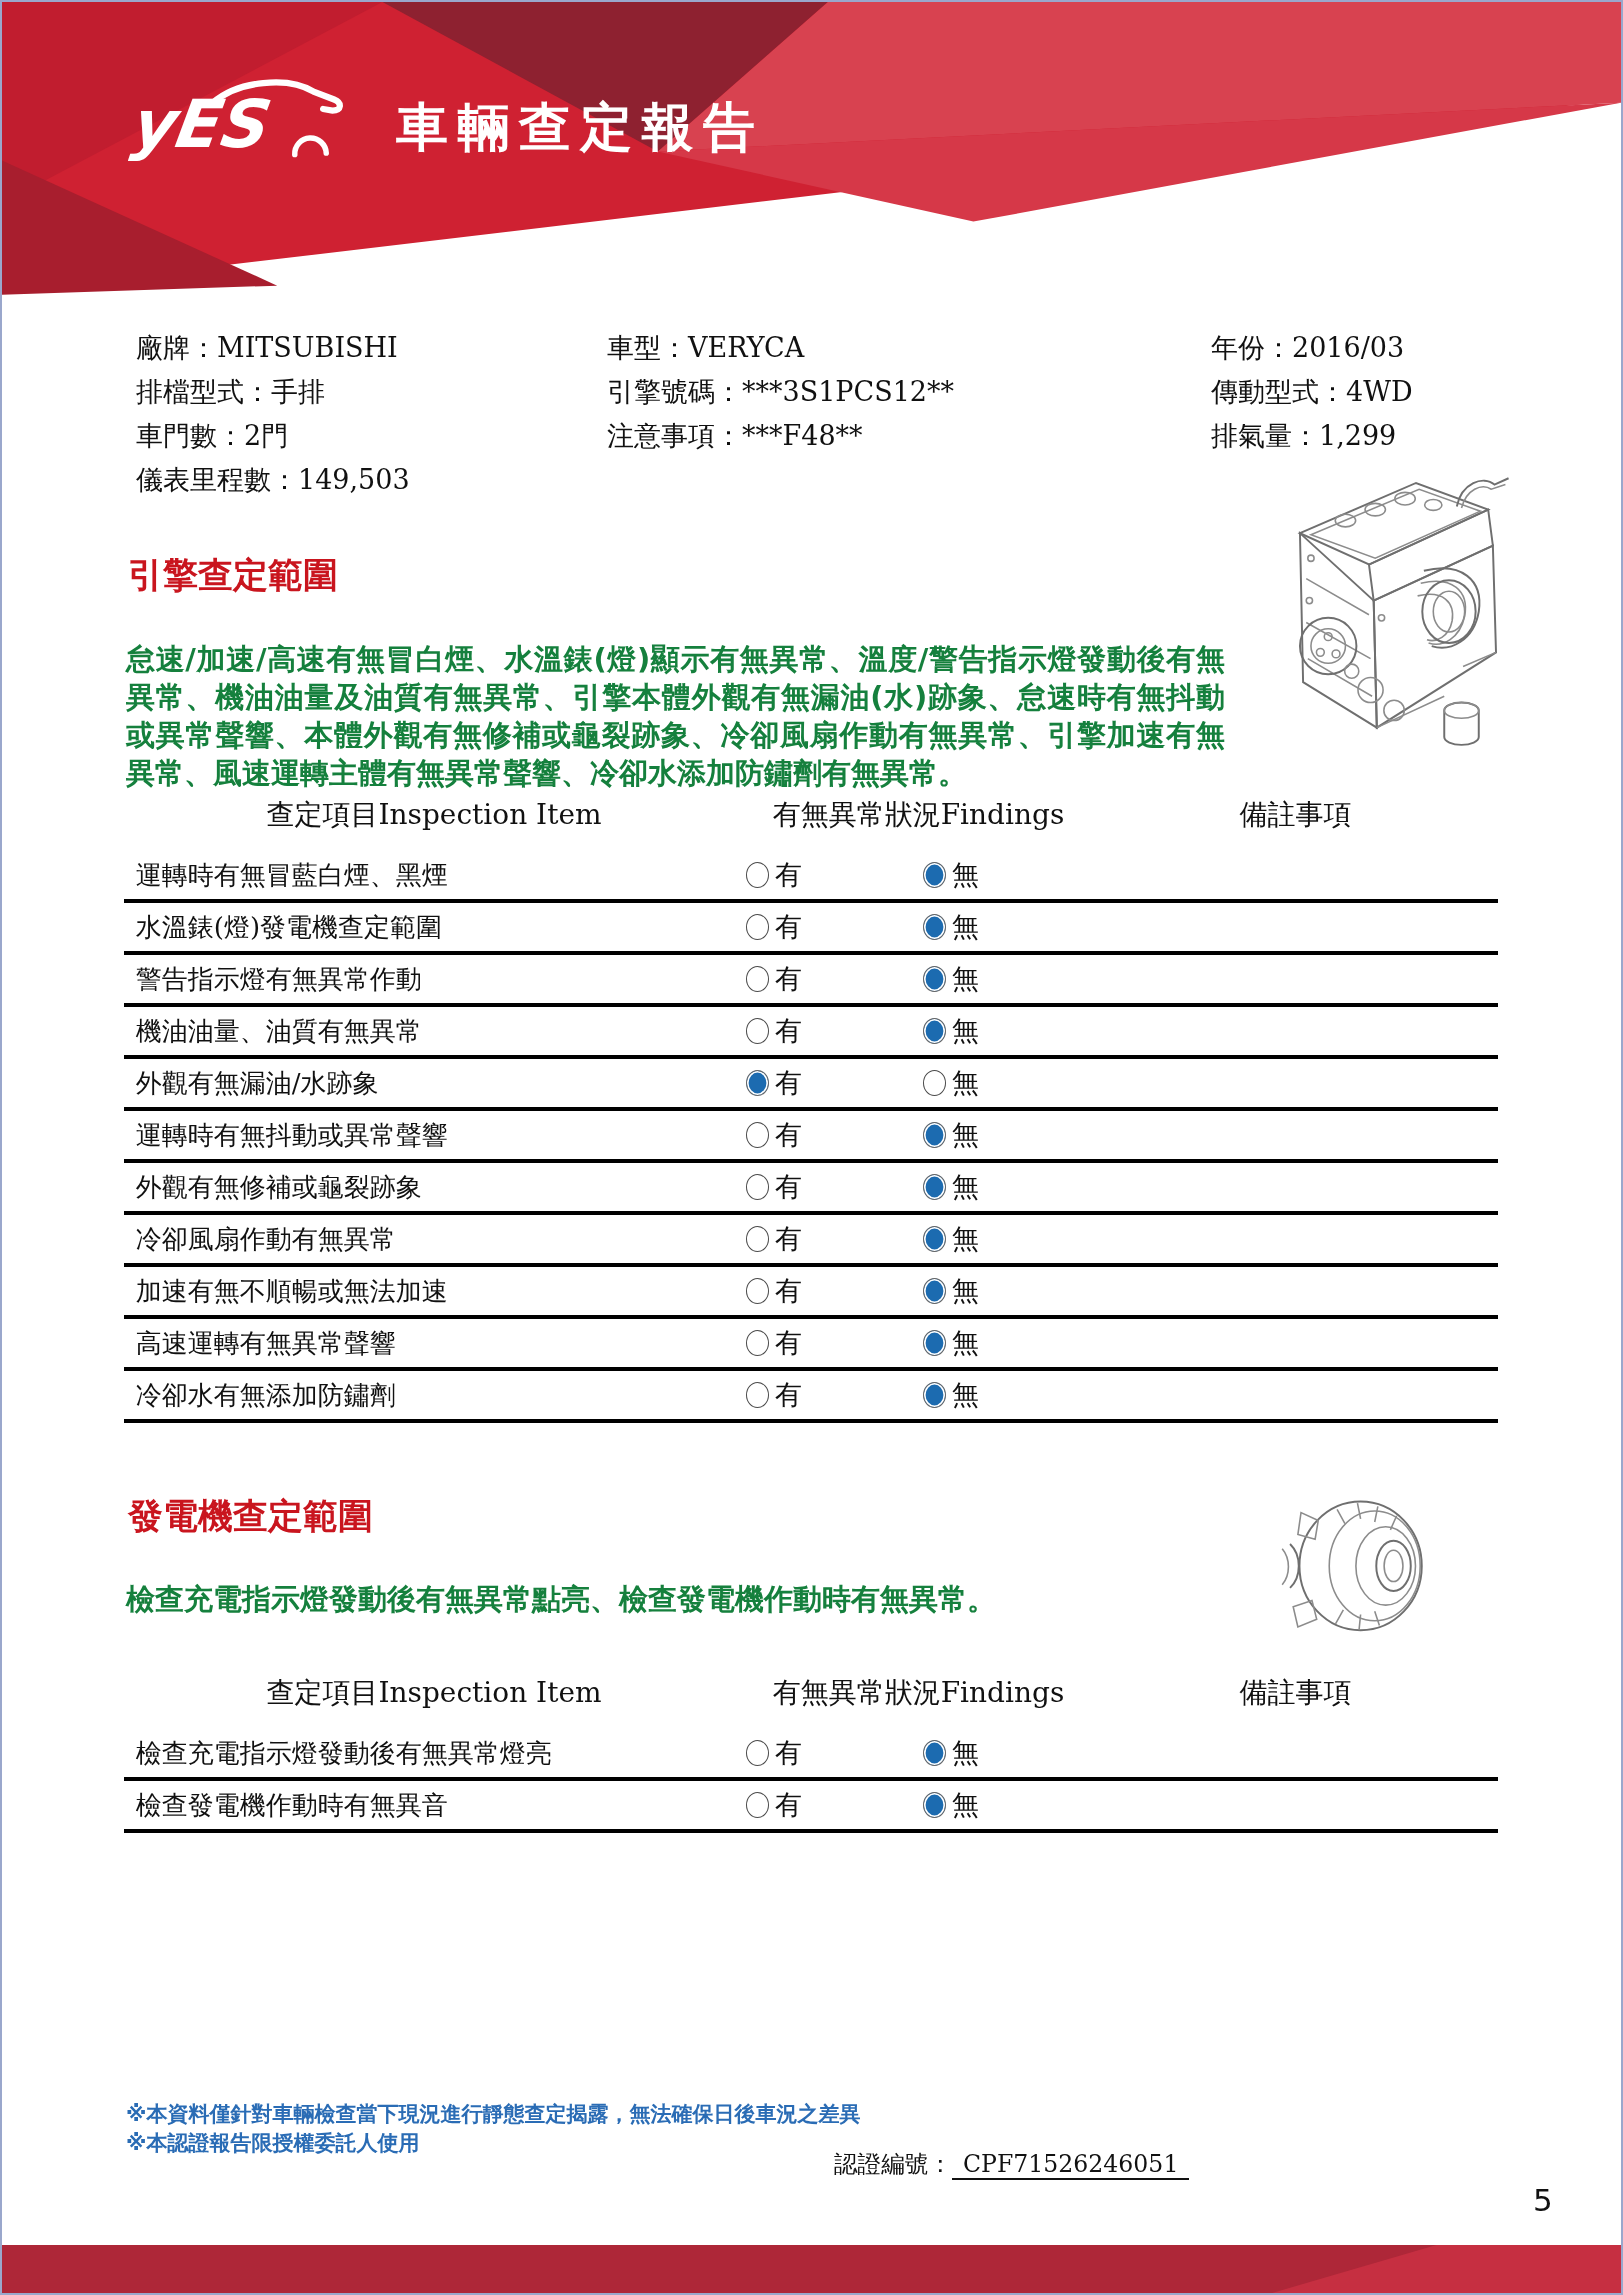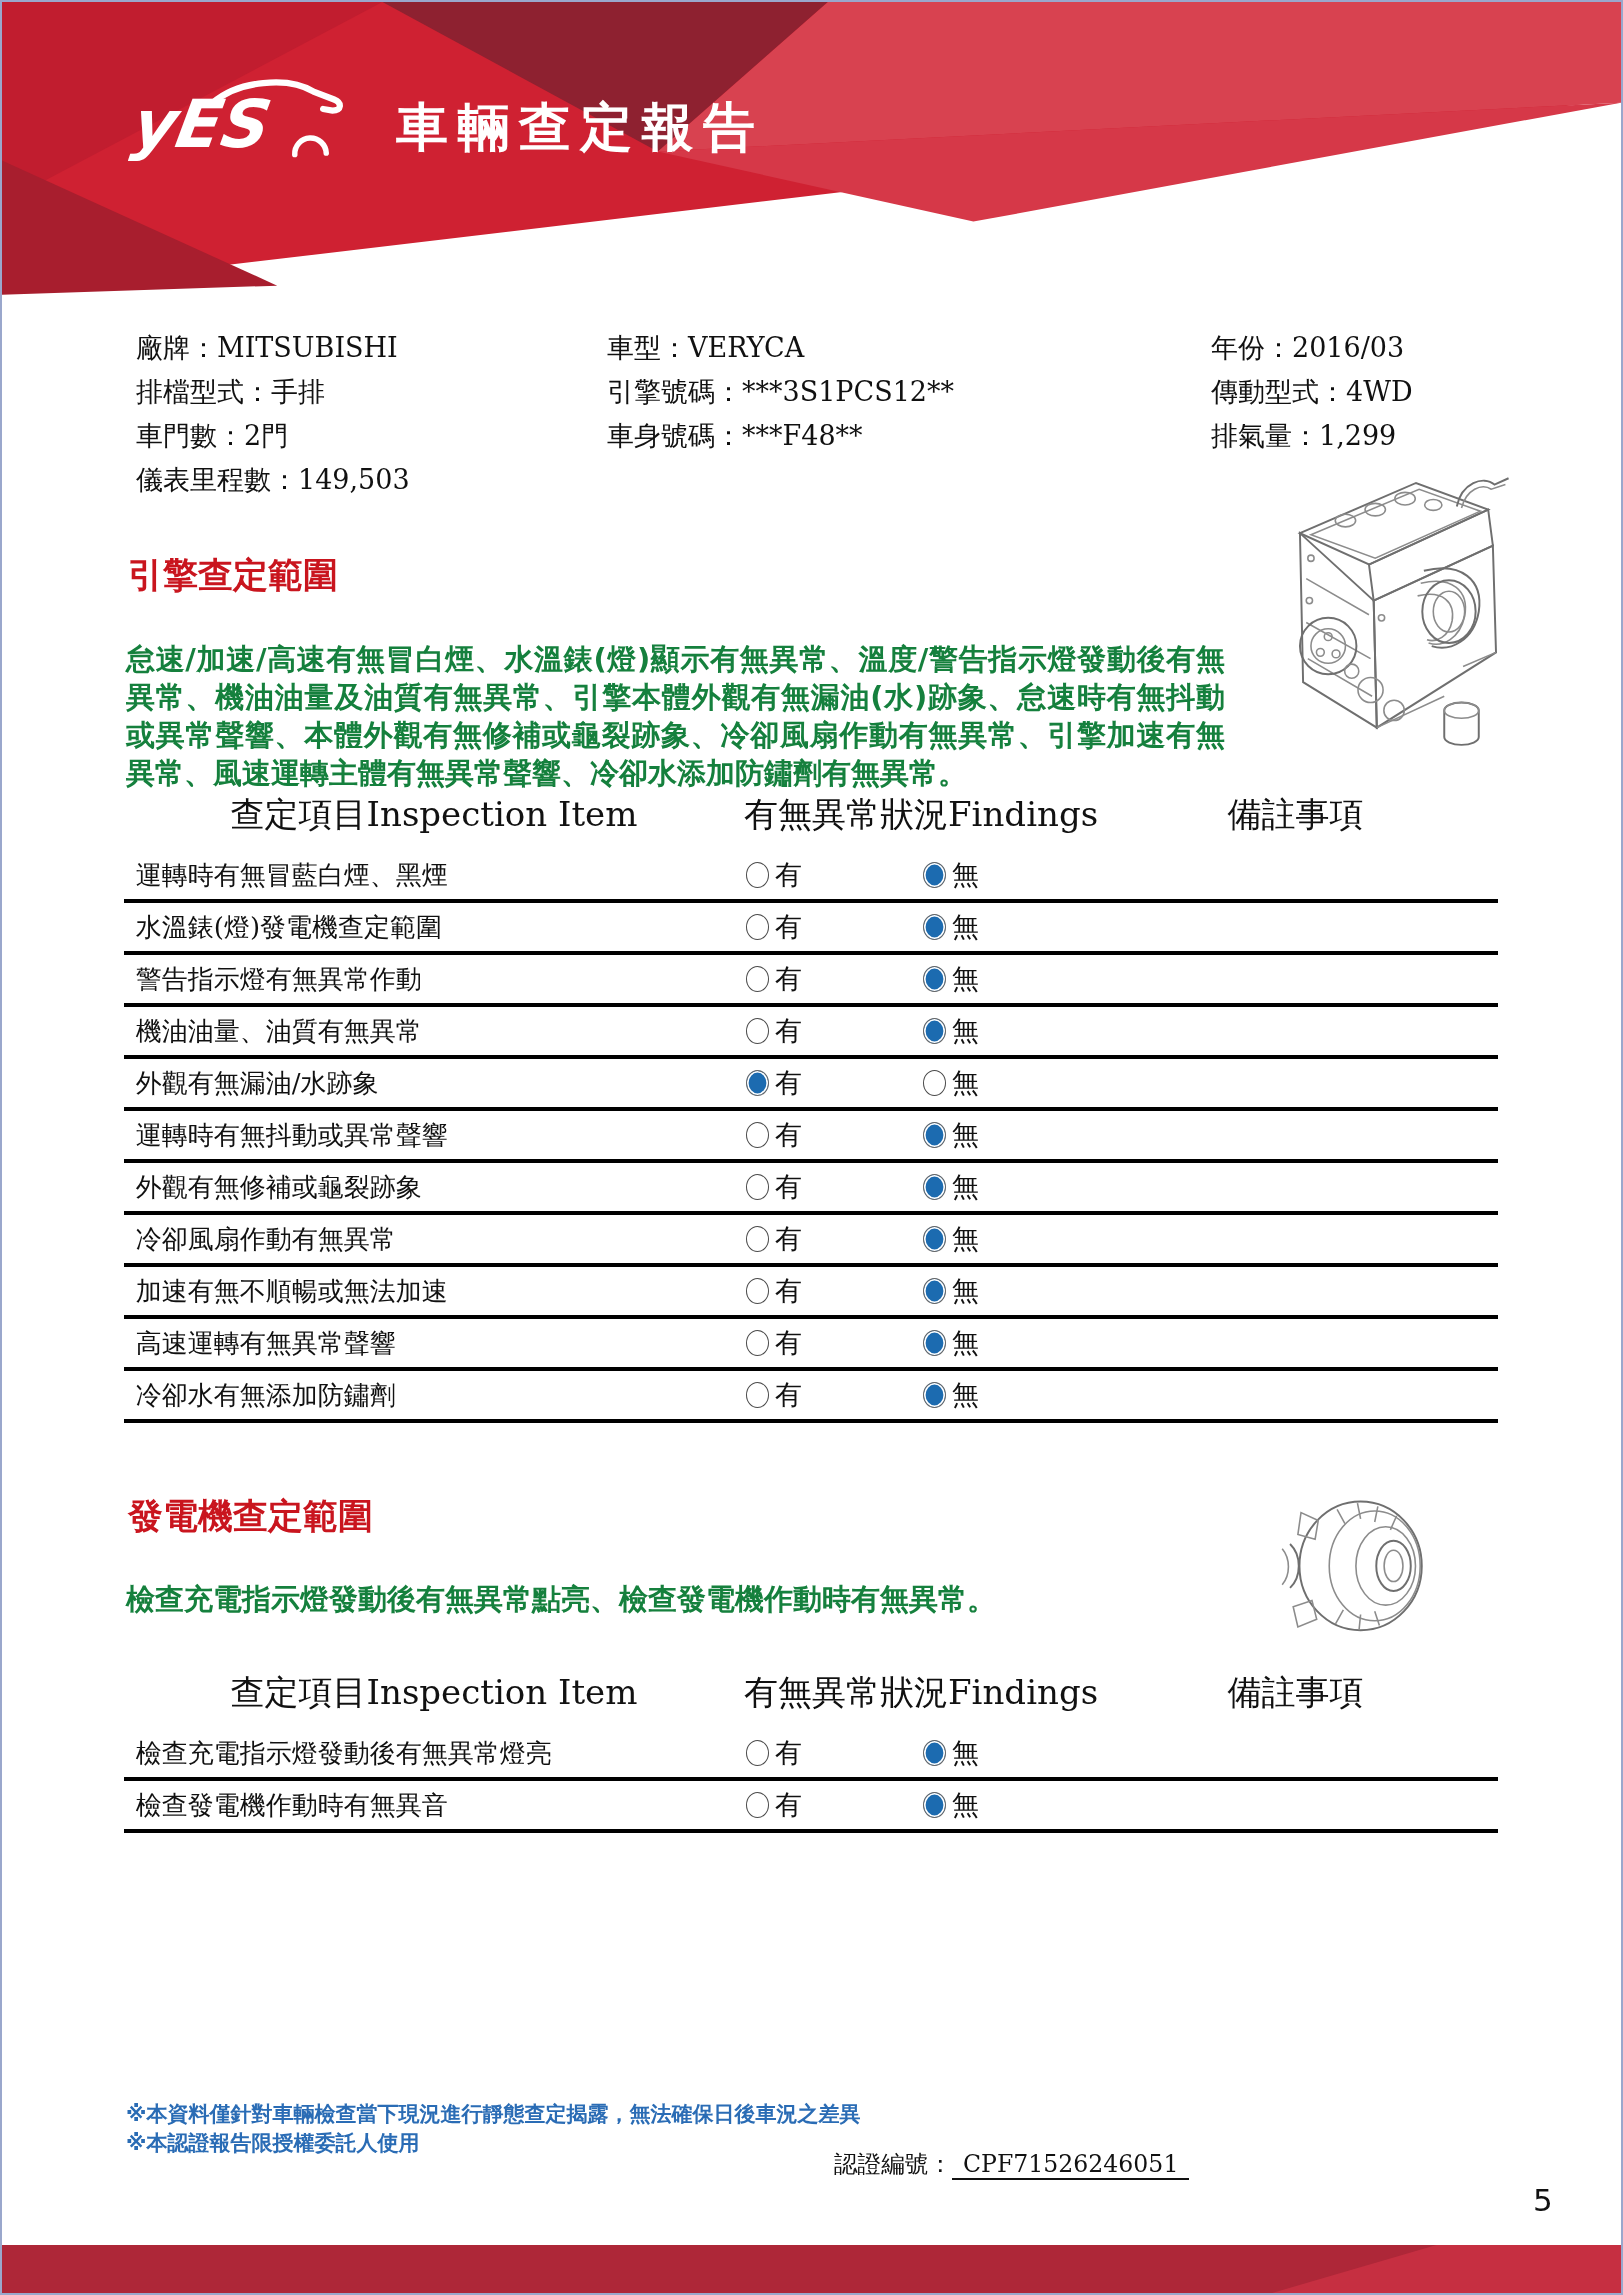--- a/index.html
+++ b/index.html
@@ -52,21 +52,21 @@
   .d-engine{top:609px;}
   .t-gen{top:1489px;}
   .d-gen{top:1549px;}
   .art{position:absolute;}
   .art-engine{top:459px;left:1257px;}
   .art-alt{top:1487px;left:1241px;}
   
   .insp-table{position:absolute;left:122px;width:1374px;}
   .tbl-1{top:777px;}
   .tbl-2{top:1655px;}
-  .thead{display:flex;align-items:center;height:72px;font-size:34px;}
+  .thead{display:flex;align-items:center;height:72px;font-size:28px;}
   .thead>div{text-align:center;white-space:nowrap;}
   .h-item{width:620px;}
   .h-find{width:349px;}
   .h-note{flex:1;}
   .trow{display:flex;align-items:center;height:48px;border-bottom:4.7px solid #000;}
   .cell-item{width:609px;padding-left:11.8px;font-size:26px;white-space:nowrap;}
   .cell-opt{width:177px;display:flex;align-items:center;gap:5.5px;padding-left:1.6px;box-sizing:border-box;}
   .cell-opt.second{width:181px;}
   .cell-note{flex:1;}
   .optlabel{font-size:27px;}
@@ -118,21 +118,21 @@
   <section class="info">
     <div class="info-col c1">
       <div>廠牌：MITSUBISHI</div>
       <div>排檔型式：手排</div>
       <div>車門數：2門</div>
       <div>儀表里程數：149,503</div>
     </div>
     <div class="info-col c2">
       <div>車型：VERYCA</div>
       <div>引擎號碼：***3S1PCS12**</div>
-      <div>車身號碼：***F48**</div>
+      <div>注意事項：***F48**</div>
     </div>
     <div class="info-col c3">
       <div>年份：2016/03</div>
       <div>傳動型式：4WD</div>
       <div>排氣量：1,299</div>
     </div>
   </section>
 
   <h2 class="sec-title t-engine">引擎查定範圍</h2>
   <p class="sec-desc d-engine">怠速/加速/高速有無冒白煙、水溫錶(燈)顯示有無異常、溫度/警告指示燈發動後有無異常、機油油量及油質有無異常、引擎本體外觀有無漏油(水)跡象、怠速時有無抖動或異常聲響、本體外觀有無修補或龜裂跡象、冷卻風扇作動有無異常、引擎加速有無異常、風速運轉主體有無異常聲響、冷卻水添加防鏽劑有無異常。</p>

